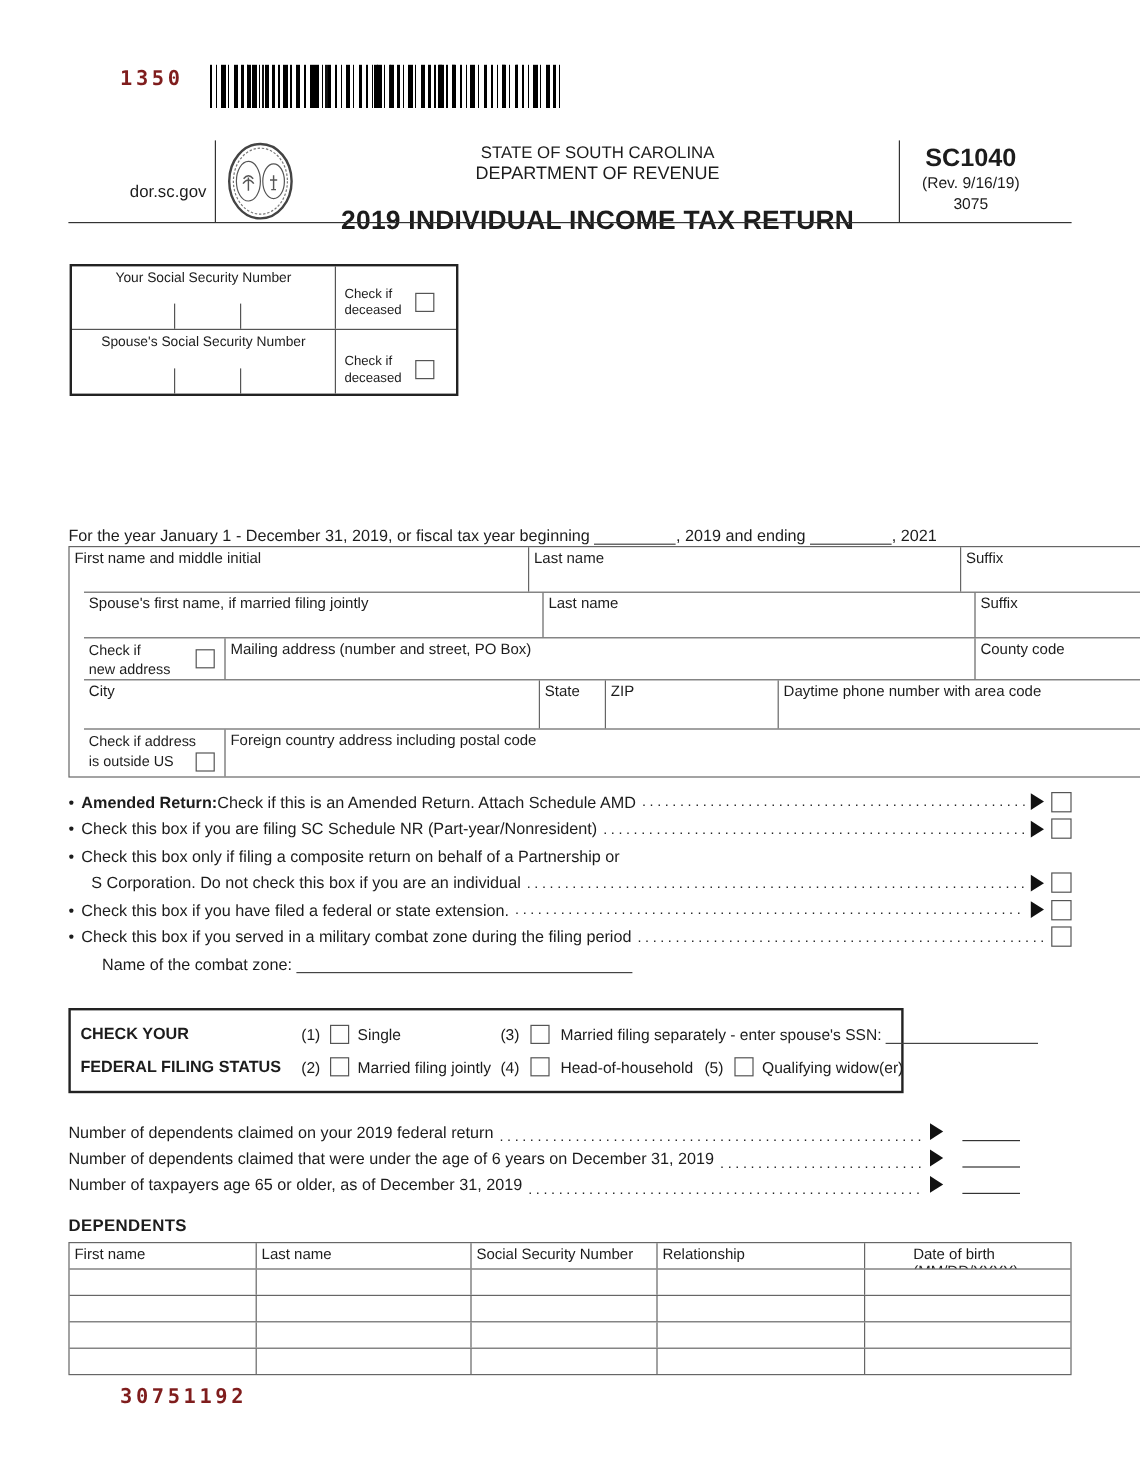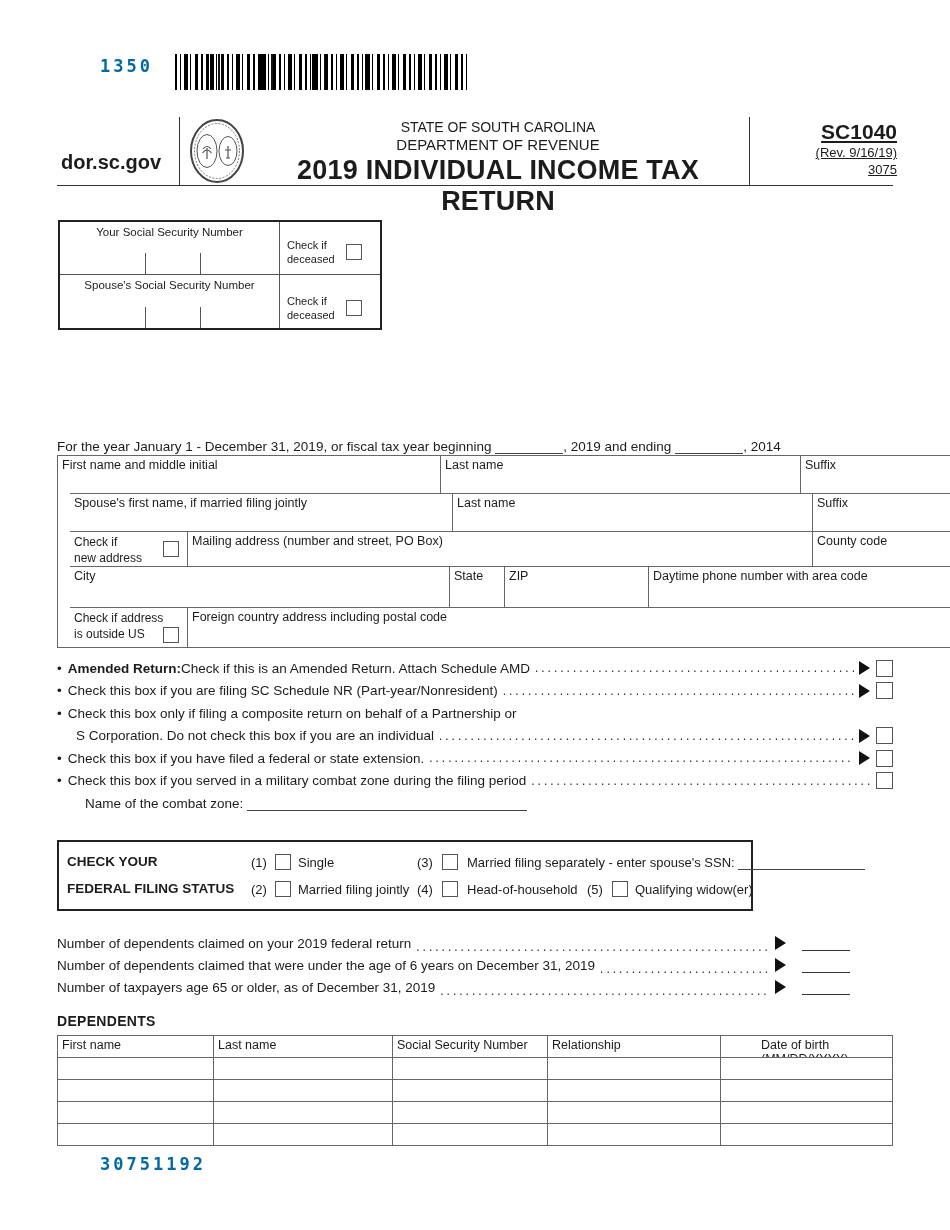--- a/index.html
+++ b/index.html
@@ -1,38 +1,38 @@
 <!DOCTYPE html>
 <html><head>
 <meta charset="utf-8">
 <style>
   html,body{margin:0;padding:0;background:#fff;}
   .page{position:relative;width:950px;height:1230px;background:#fff;overflow:hidden;
         font-family:"Liberation Sans","DejaVu Sans",sans-serif;color:#1c1c1c;}
 
   
-  .ocr{font-family:"DejaVu Sans Mono",monospace;font-weight:bold;font-size:17px;letter-spacing:3px;color:#0369a1;}
+  .ocr{font-family:"DejaVu Sans Mono",monospace;font-weight:bold;font-size:17px;letter-spacing:3px;color:#7f1d1d;}
   #code-top{position:absolute;left:100px;top:56px;}
   #code-bottom{position:absolute;left:100px;top:1154px;}
   #barcode{position:absolute;left:175px;top:54px;width:292px;height:36px;
     background:
       repeating-linear-gradient(90deg,#000 0 2px,transparent 2px 5px,#000 5px 6px,transparent 6px 9px,#000 9px 13px,transparent 13px 15px,#000 15px 16px,transparent 16px 20px,#000 20px 23px,transparent 23px 26px),
       repeating-linear-gradient(90deg,transparent 0 31px,#000 31px 34px,transparent 34px 43px,#111 43px 45px,transparent 45px 53px);}
 
   
-  #website{position:absolute;left:50px;top:151px;width:122px;text-align:center;font-weight:bold;font-size:20px;}
+  #website{position:absolute;left:50px;top:151px;width:122px;text-align:right;font-weight:normal;font-size:14px;}
   .vrule{position:absolute;top:117px;width:1px;height:68px;background:#333;}
   #rule-v1{left:179px;} #rule-v2{left:749px;}
   #rule-h{position:absolute;left:57px;top:185px;width:836px;height:1px;background:#333;}
   #seal{position:absolute;left:189px;top:118px;}
   #header-center{position:absolute;left:250px;top:119px;width:496px;text-align:center;line-height:1.15;}
   .hc-state{font-size:14px;}
   .hc-dept{font-size:15px;margin-top:1px;}
-  .hc-title{font-size:27px;font-weight:bold;margin-top:2px;letter-spacing:0.2px;}
-  #header-right{position:absolute;left:759px;top:118px;width:138px;text-align:right;line-height:1.3;text-decoration:underline;}
+  .hc-title{font-size:22px;font-weight:bold;margin-top:18px;letter-spacing:0.2px;}
+  #header-right{position:absolute;left:740px;top:118px;width:138px;text-align:center;line-height:1.3;}
   .hr-form{font-size:21px;font-weight:bold;}
   .hr-rev,.hr-code{font-size:13px;}
 
   
   #ssn-box{position:absolute;left:58px;top:220px;width:324px;height:110px;border:2px solid #222;box-sizing:border-box;}
   .ssn-row{position:relative;height:52px;}
   .ssn-row.second{border-top:1px solid #555;height:53px;}
   .ssn-left{position:absolute;left:0;top:0;bottom:0;width:219px;border-right:1px solid #555;}
   .ssn-label{text-align:center;font-size:11.5px;padding-top:4px;}
   .ssn-tick{position:absolute;bottom:0;width:1px;height:21px;background:#555;}
@@ -145,21 +145,21 @@
         <div>Check if</div>
         <div>deceased</div>
       </div>
       <span class="cb deceased-cb" style="left:286px;top:25px;"></span>
     </div>
   </div>
 
   <div id="period">
     <span>For the year January 1 - December 31, 2019,  or fiscal tax year beginning</span>
     <span class="blank blank-68"></span><span>, 2019  and ending</span>
-    <span class="blank blank-68"></span><span>, 2014</span>
+    <span class="blank blank-68"></span><span>, 2021</span>
   </div>
 
   <div id="name-table">
     <div class="nrow r1">
       <div class="ncell w-first">First name and middle initial</div>
       <div class="ncell w-last">Last name</div>
       <div class="ncell w-suffix">Suffix</div>
     </div>
     <div class="nrow r2">
       <div class="ncell w-first">Spouse's first name, if married filing jointly</div>

